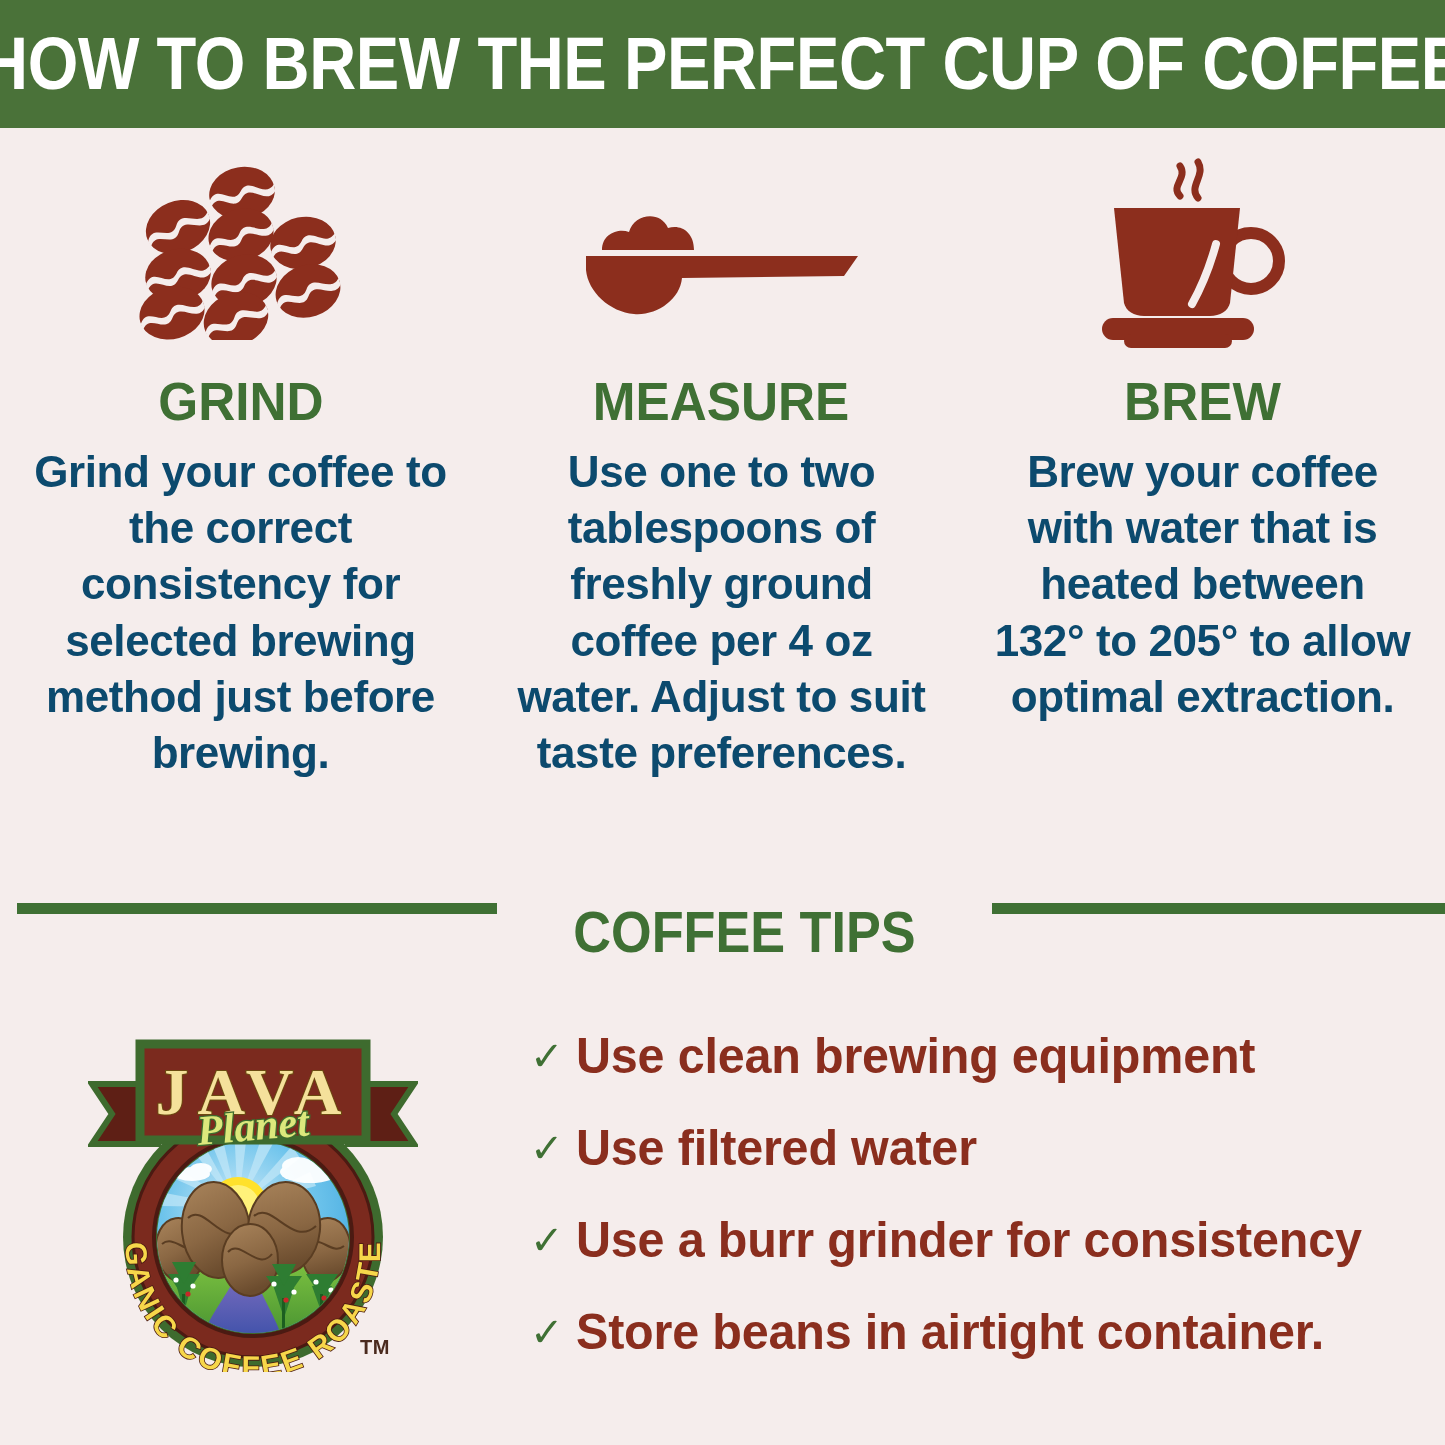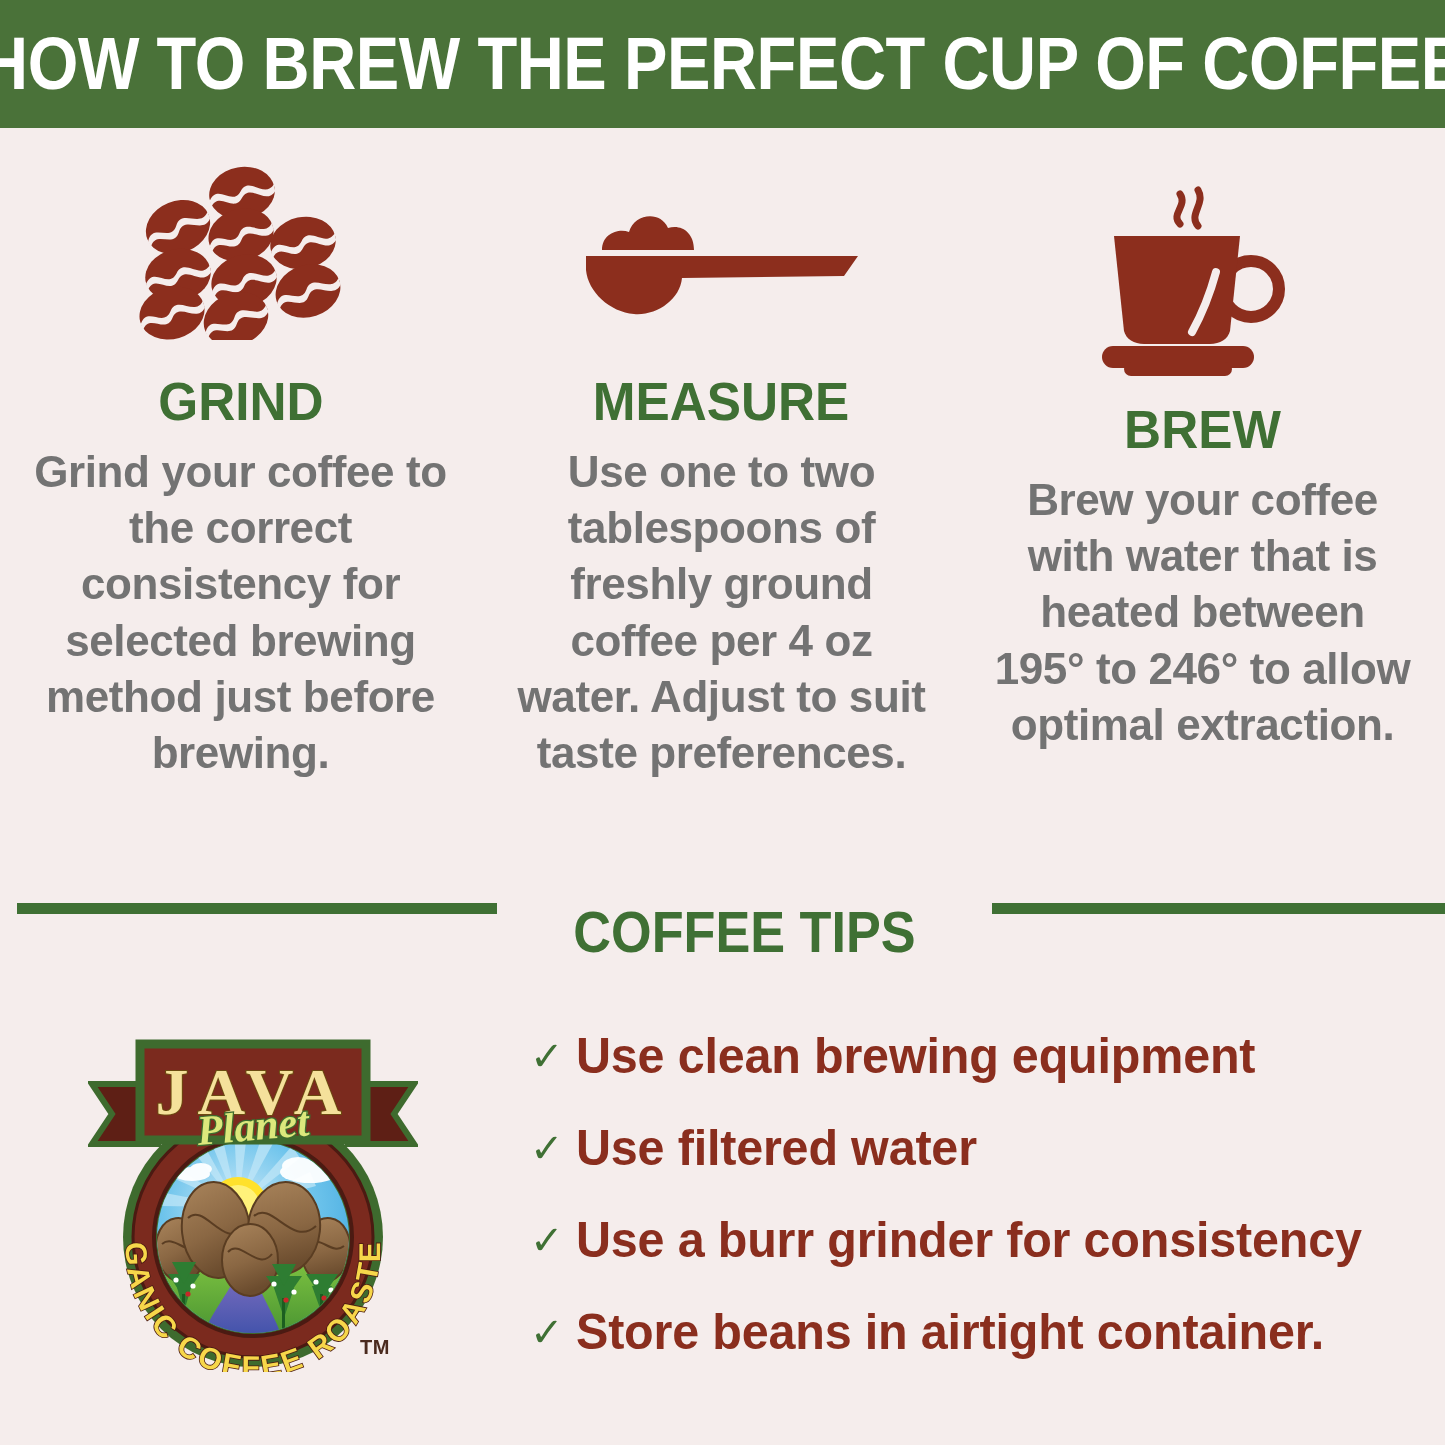--- a/index.html
+++ b/index.html
@@ -41,21 +41,21 @@
     white-space: nowrap;
     line-height: 1;
   }
 
   
   .steps {
     position: absolute;
     left: 0; top: 150px;
     width: 1445px;
     display: flex;
-    align-items: center;
+    align-items: flex-start;
   }
   .step-col {
     width: 481px;
     display: flex;
     flex-direction: column;
     align-items: center;
   }
   .icon-box {
     height: 205px;
     display: flex;
@@ -66,21 +66,21 @@
     color: #3F7034;
     font-family: "Liberation Sans Narrow", "Liberation Sans", sans-serif;
     font-weight: bold;
     font-size: 54px;
     letter-spacing: 0px;
     line-height: 1.05;
     margin-top: 18px;
     transform: scaleX(0.95);
   }
   .step-body {
-    color: #737373;
+    color: #0c4a6e;
     font-family: "Liberation Sans", sans-serif;
     font-weight: bold;
     font-size: 44px;
     line-height: 1.28;
     text-align: center;
     margin-top: 14px;
     max-width: 420px;
     letter-spacing: -0.4px;
   }
 
@@ -223,21 +223,21 @@
           <path d="M 26 50 L 152 50 L 142 145 C 140 153, 132 158, 122 158
                    L 56 158 C 46 158, 38 153, 36 145 Z" fill="#8C2E1D"></path>
 
           <path d="M 128 86 C 122 108, 114 128, 104 146" stroke="#F5EDEC" stroke-width="8" fill="none" stroke-linecap="round"></path>
 
           <rect x="14" y="160" width="152" height="22" rx="11" fill="#8C2E1D"></rect>
           <rect x="36" y="176" width="108" height="14" rx="7" fill="#8C2E1D"></rect>
         </svg>
       </div>
       <div class="step-title">BREW</div>
-      <div class="step-body">Brew your coffee with water that is heated between 195° to 246° to allow optimal extraction.</div>
+      <div class="step-body">Brew your coffee with water that is heated between 132° to 205° to allow optimal extraction.</div>
     </div>
 
   </div>
 
   <div class="tips-header">
     <div class="rule rule-left"></div>
     <div class="tips-title">COFFEE TIPS</div>
     <div class="rule rule-right"></div>
   </div>
 

